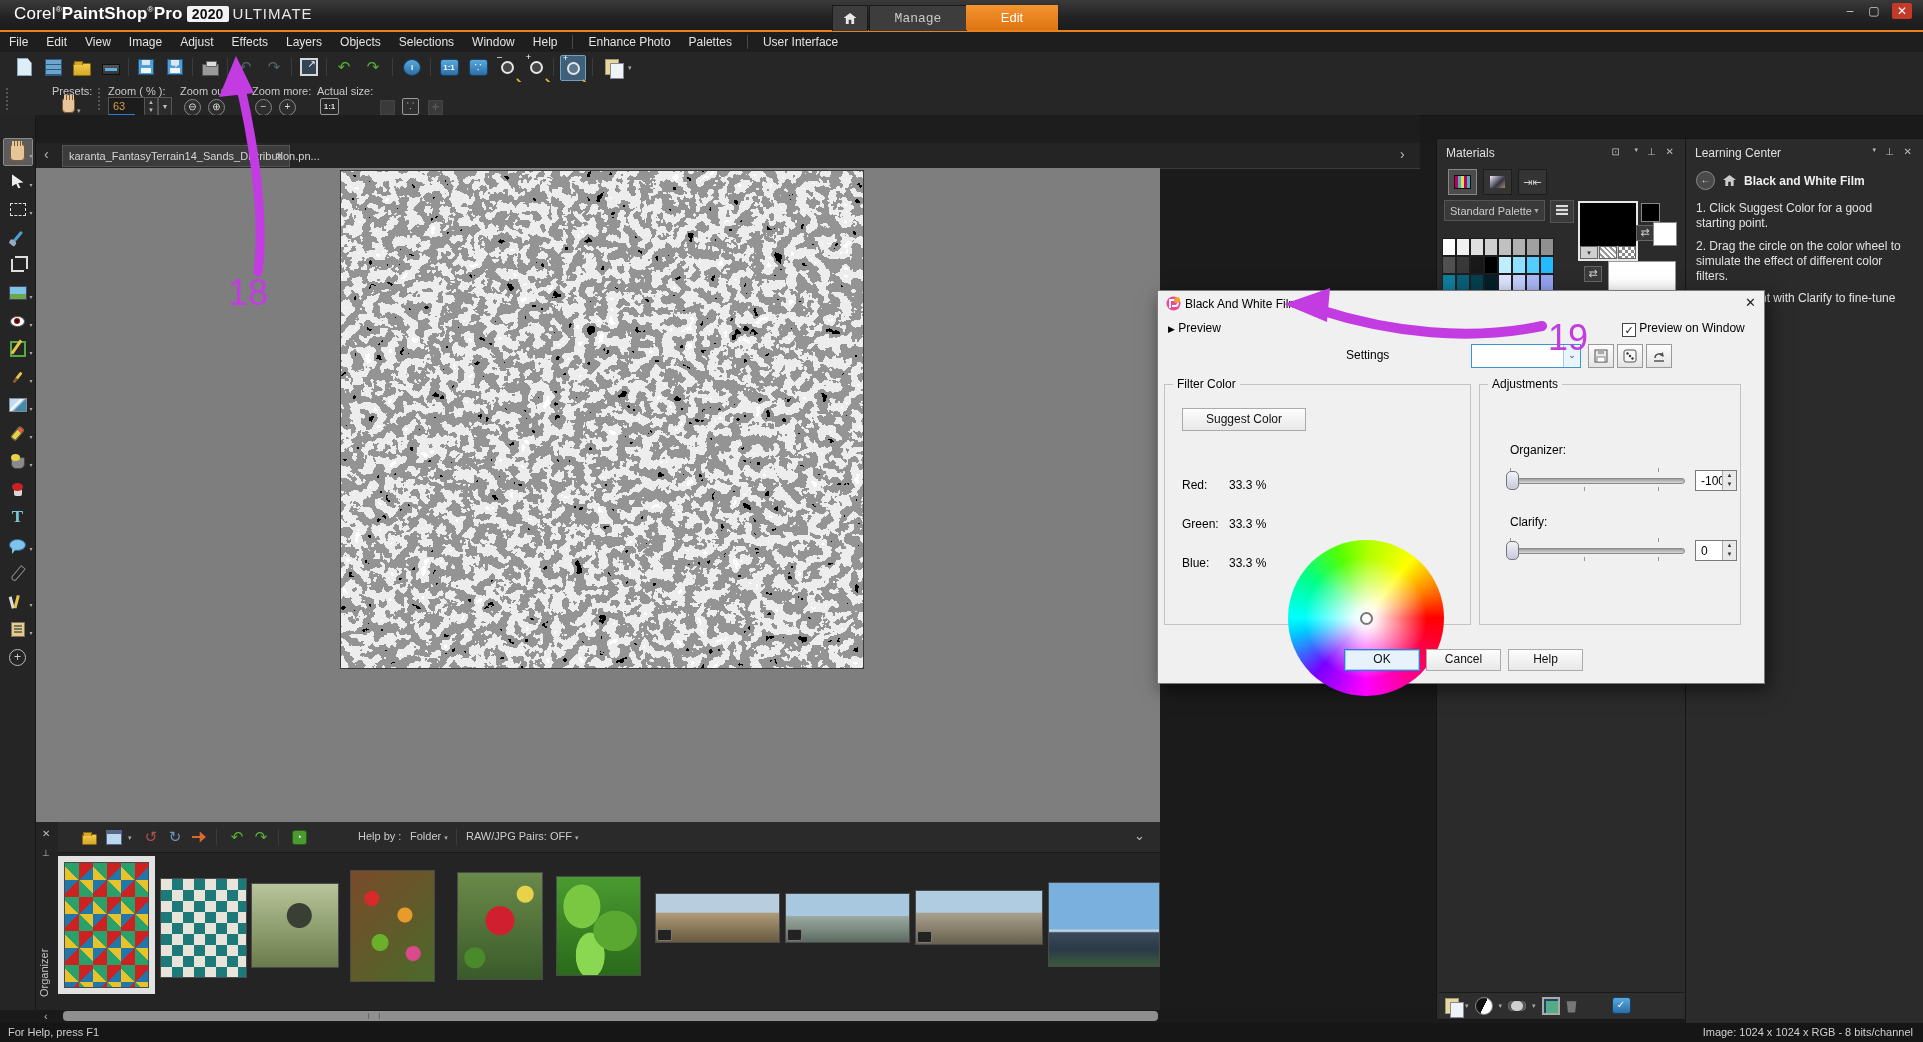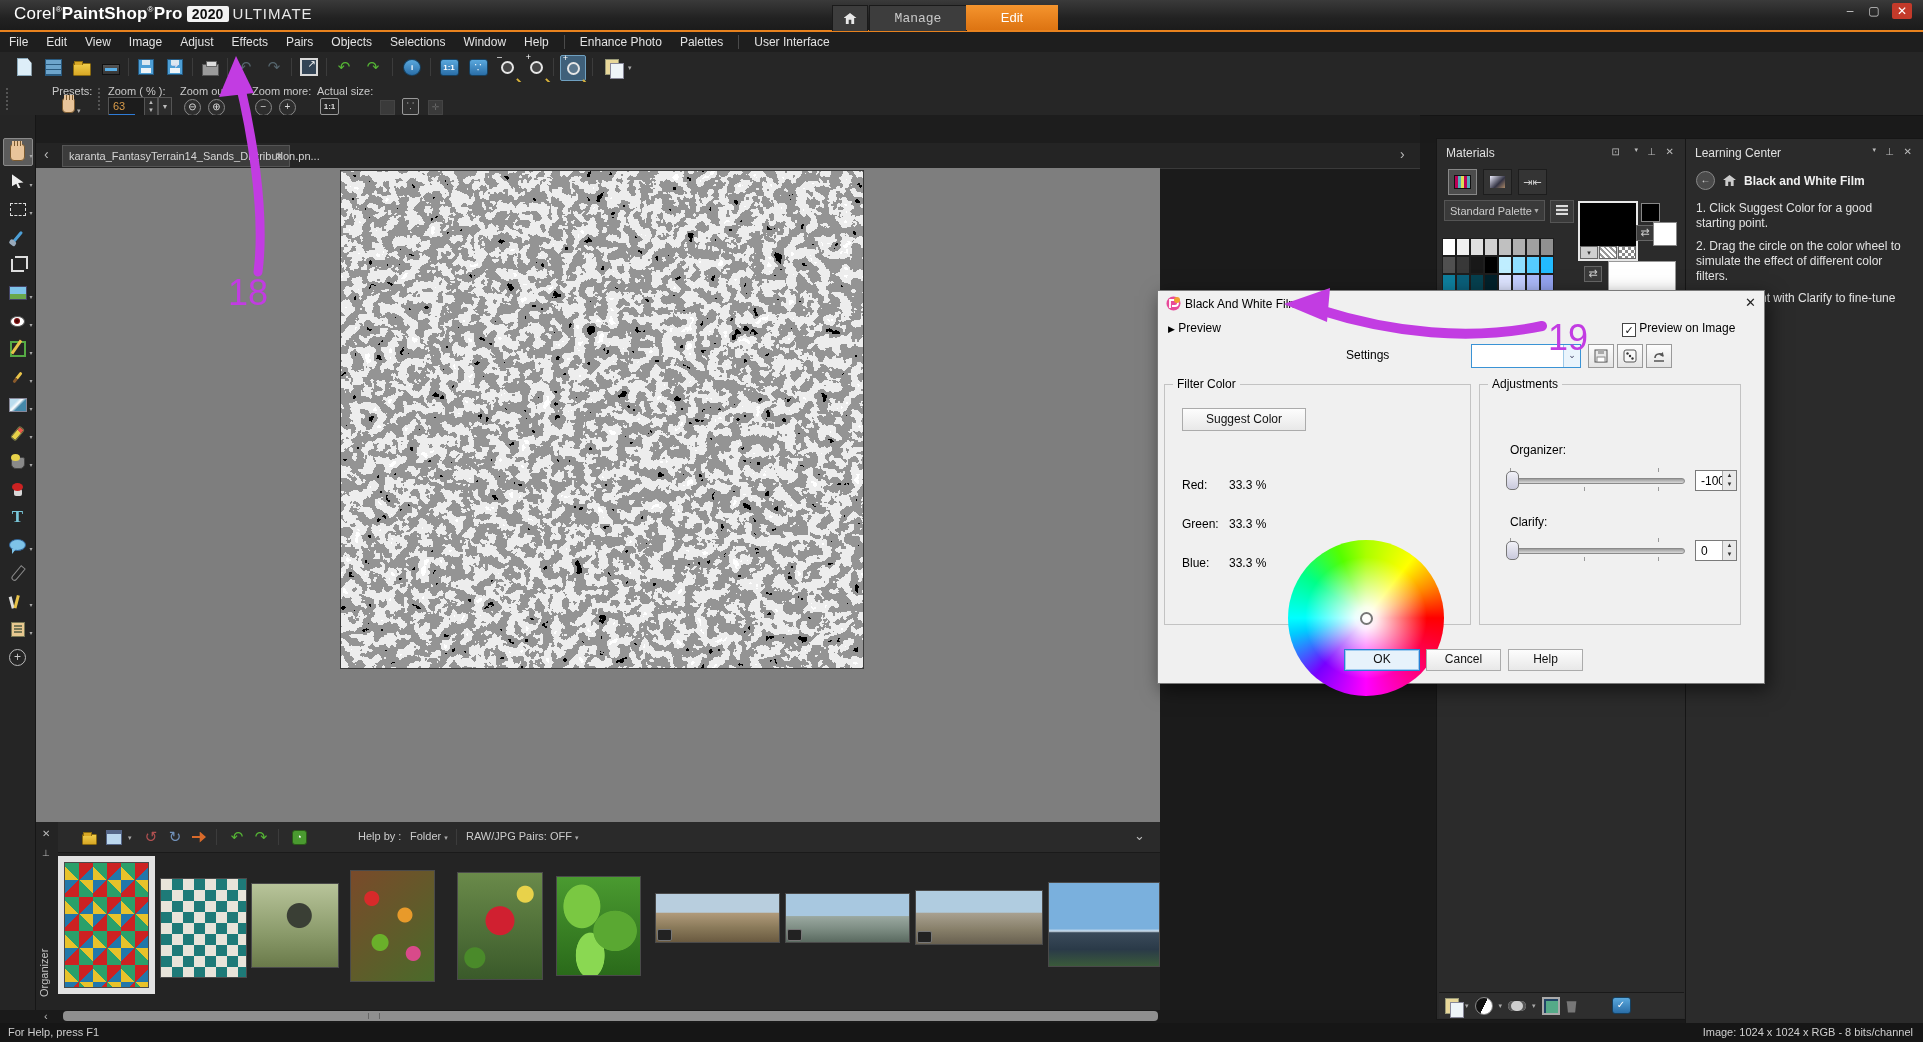--- a/index.html
+++ b/index.html
@@ -195,21 +195,21 @@
     <div id="win-close" class="abs winctl" style="left:1892px;">✕</div>
   </div>
 
   <div id="menubar" class="abs">
     <span class="mi">File</span>
     <span class="mi">Edit</span>
     <span class="mi">View</span>
     <span class="mi">Image</span>
     <span class="mi">Adjust</span>
     <span class="mi">Effects</span>
-    <span class="mi">Pairs</span>
+    <span class="mi">Layers</span>
     <span class="mi">Objects</span>
     <span class="mi">Selections</span>
     <span class="mi">Window</span>
     <span class="mi">Help</span>
     <span class="div"></span>
     <span class="mi">Enhance Photo</span>
     <span class="mi">Palettes</span>
     <span class="div"></span>
     <span class="mi">User Interface</span>
   </div>
@@ -598,21 +598,21 @@
       </svg>
       <span class="t">Black And White Film</span>
       <span id="dlg-close">✕</span>
     </div>
     <div class="abs" style="left:10px;top:30px;">
       <span style="font-size:9px;">▶</span>
       <span>Preview</span>
     </div>
     <div class="abs" style="left:464px;top:30px;">
       <span class="checkbox">✓</span>
-      <span>Preview on Image</span>
+      <span>Preview on Window</span>
     </div>
     <span class="abs" style="left:188px;top:57px;">Settings</span>
     <div id="settingscombo">
         <span class="dd">⌄</span>
       </div>
     <div class="minibtn" style="left:430px;">
       <svg width="14" height="14">
           <rect x="1" y="1" width="12" height="12" fill="#e8e8e8" stroke="#555"></rect>
           <rect x="4" y="1" width="6" height="4" fill="#aaa"></rect>
           <rect x="3" y="8" width="8" height="5" fill="#fff" stroke="#888"></rect>

